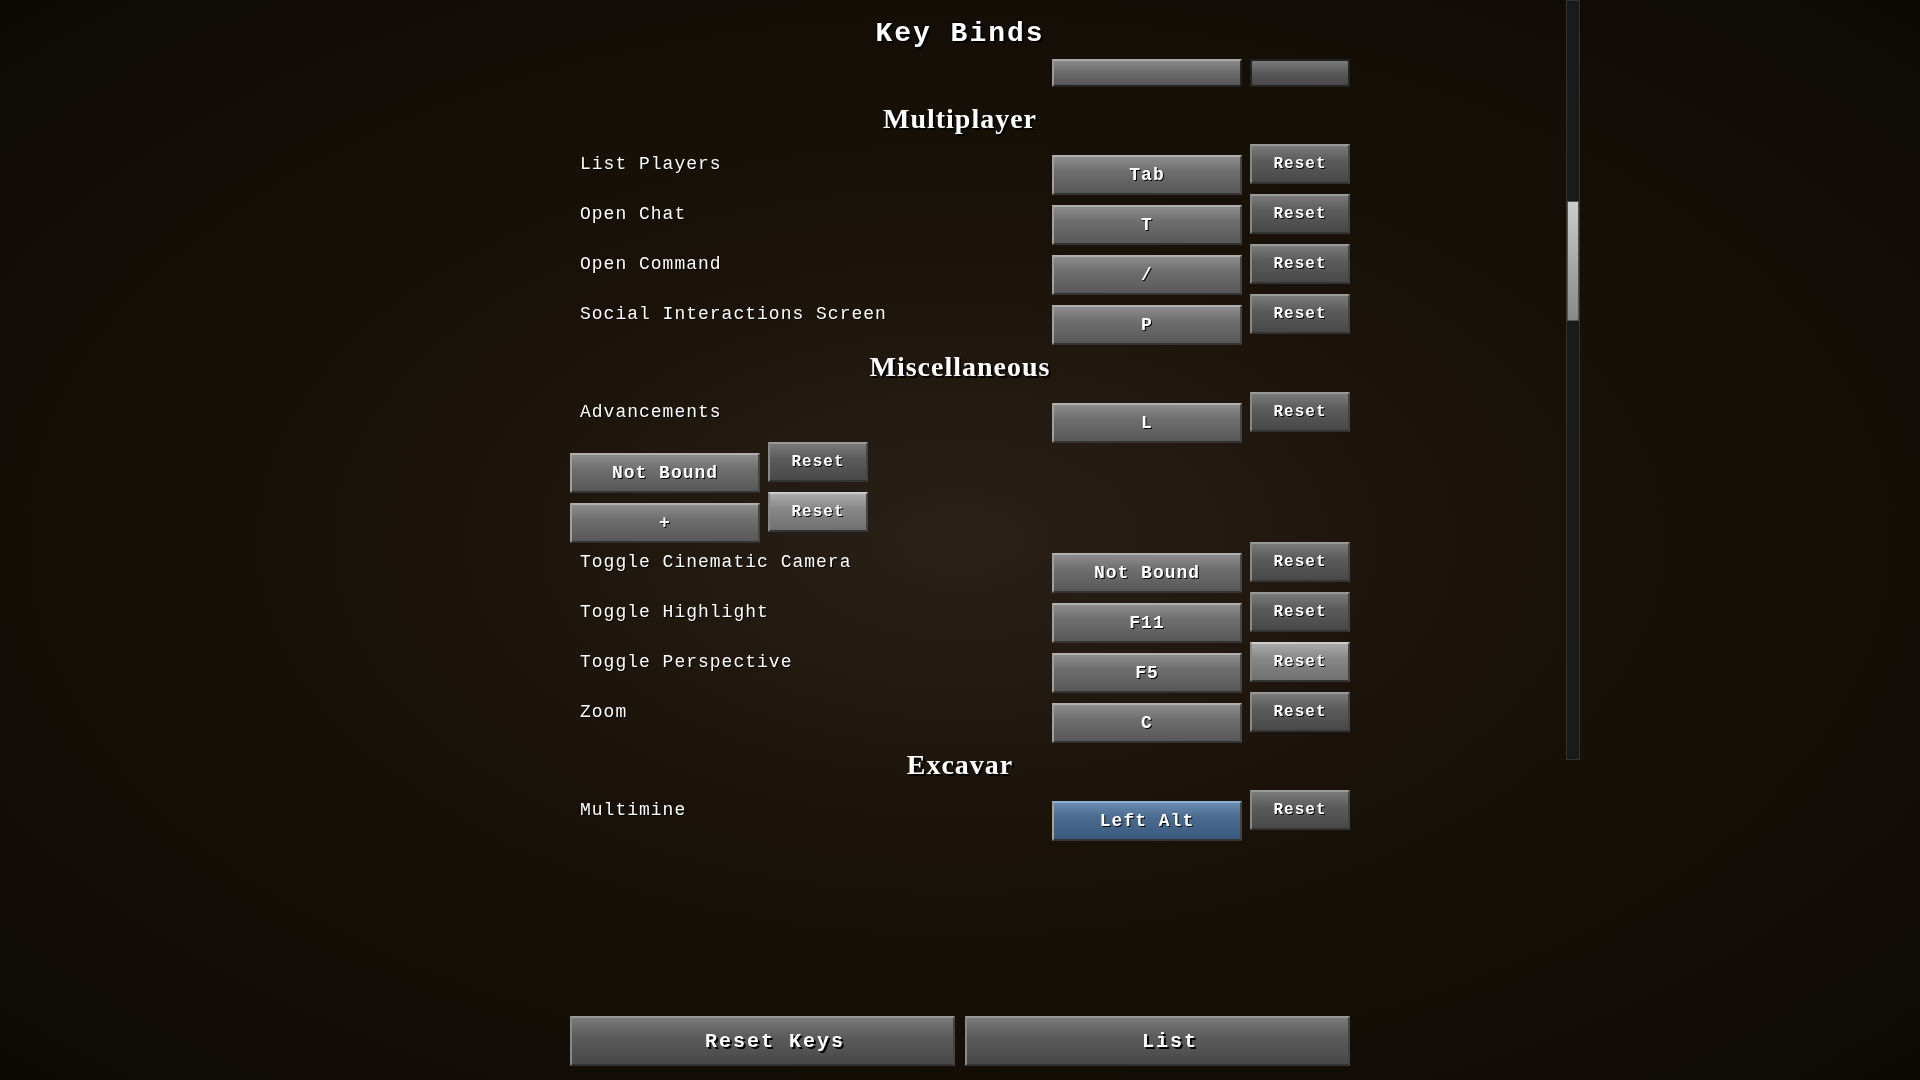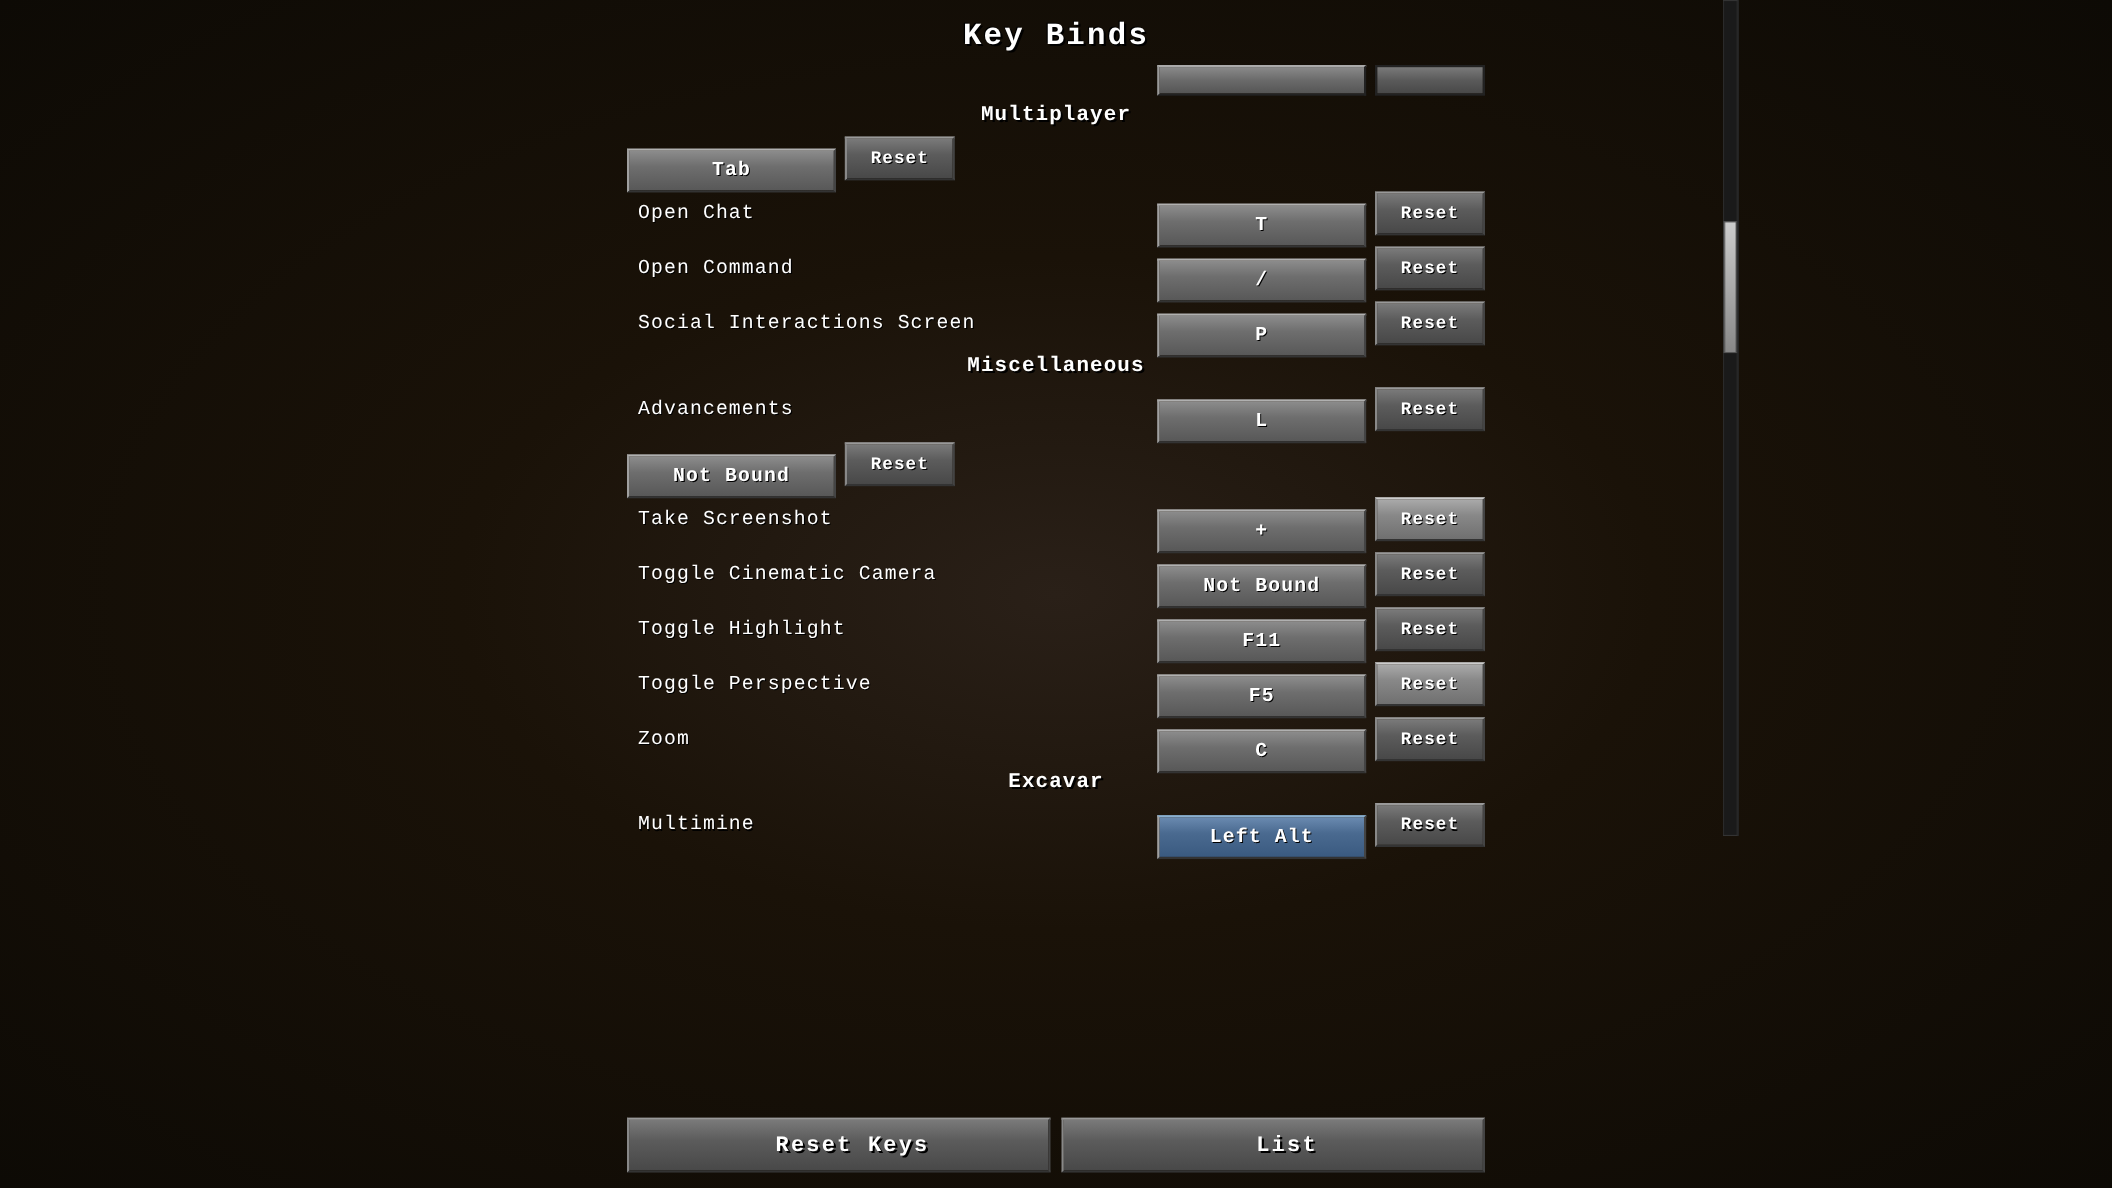--- a/index.html
+++ b/index.html
@@ -67,26 +67,27 @@
     }
 
     .top-partial .reset-btn-partial {
       width: 100px;
       height: 28px;
       background: linear-gradient(180deg, #7a7a7a 0%, #5a5a5a 50%, #484848 100%);
       border: 2px solid #222;
     }
 
     .section-header {
-      font-size: 19px;
+      font-size: 28px;
       color: #ffffff;
       text-shadow: 2px 2px #000;
       letter-spacing: 1px;
-      margin: 0 0 6px 0;
-      font-weight: bold;
+      margin: 10px 0 6px 0;
+      font-weight: bold;
+      font-family: Liberation Serif, serif;
     }
 
     .keybind-row {
       display: flex;
       width: 780px;
       align-items: center;
       margin-bottom: 4px;
       height: 46px;
     }
 
@@ -224,20 +225,21 @@
   <div class="top-partial">
     <div class="key-btn-partial"></div>
     <div class="reset-btn-partial"></div>
   </div>
 
   <div class="content-wrapper">
 
     <span class="section-header">Multiplayer</span>
 
     <div class="keybind-row">
+      <span class="keybind-label">List Players</span>
       <button class="key-btn">Tab</button>
       <button class="reset-btn">Reset</button>
     </div>
 
     <div class="keybind-row">
       <span class="keybind-label">Open Chat</span>
       <button class="key-btn">T</button>
       <button class="reset-btn">Reset</button>
     </div>
 
@@ -260,21 +262,20 @@
       <button class="key-btn">L</button>
       <button class="reset-btn">Reset</button>
     </div>
 
     <div class="keybind-row">
       <button class="key-btn">Not Bound</button>
       <button class="reset-btn">Reset</button>
     </div>
 
     <div class="keybind-row">
-      <span class="keybind-label">Take Screenshot</span>
       <button class="key-btn">+</button>
       <button class="reset-btn highlighted">Reset</button>
     </div>
 
     <div class="keybind-row">
       <span class="keybind-label">Toggle Cinematic Camera</span>
       <button class="key-btn">Not Bound</button>
       <button class="reset-btn">Reset</button>
     </div>
 

